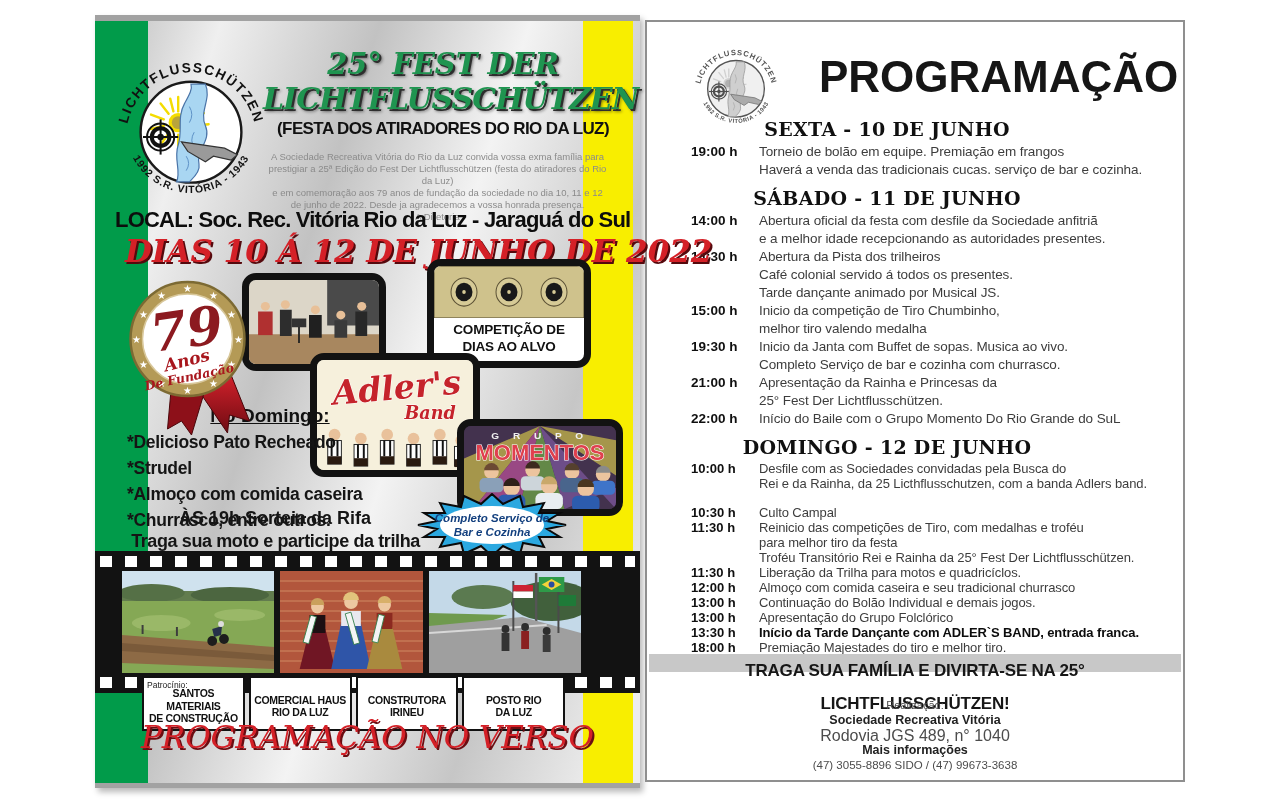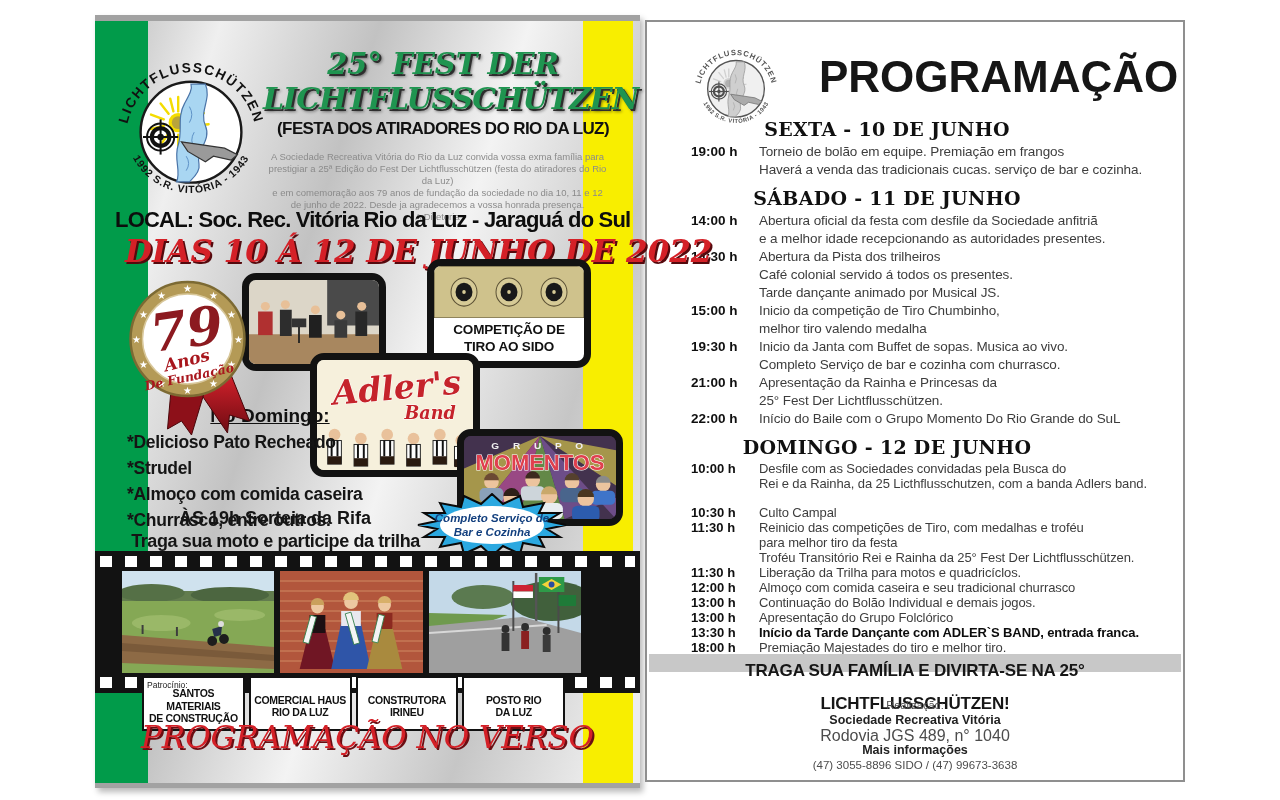--- a/index.html
+++ b/index.html
@@ -28,21 +28,21 @@
     font-family:"DejaVu Serif",serif;font-style:italic;font-weight:700;font-size:31px;color:#d42027;
     text-shadow:2px 2px 0 #55090d;white-space:nowrap;z-index:2;}
   .medal-wrap{position:absolute;left:18px;top:252px;width:155px;height:168px;z-index:3;}
   .photo-frame{position:absolute;border:7px solid #121212;border-radius:14px;overflow:hidden;background:#777;}
   .ph-band{left:147px;top:252px;width:130px;height:84px;z-index:1;}
   .panel-target{position:absolute;left:332px;top:238px;width:150px;height:95px;border:7px solid #121212;
     border-radius:14px;background:#fff;z-index:2;overflow:hidden;}
   .panel-target .tgt-img{width:100%;height:52px;display:block;}
   .tgt-label{text-align:center;font-size:13.5px;font-weight:700;color:#111;line-height:17px;margin-top:3px;letter-spacing:-0.2px;}
   .ph-adlers{left:215px;top:332px;width:156px;height:110px;z-index:2;background:#f6f0dc;}
-  .ph-momentos{left:362px;top:408px;width:152px;height:83px;z-index:3;background:#43324e;}
+  .ph-momentos{left:362px;top:398px;width:152px;height:83px;z-index:3;background:#43324e;}
   .sunday-h{position:absolute;left:60px;top:384px;width:230px;text-align:center;font-size:19px;
     font-weight:700;color:#111;text-decoration:underline;z-index:2;}
   .sunday-list{position:absolute;left:32px;top:408px;width:280px;font-size:17.5px;font-weight:700;
     color:#151515;line-height:26px;z-index:2;letter-spacing:-0.3px;}
   .raffle-line{position:absolute;left:30px;top:487px;width:300px;text-align:center;font-size:18px;
     font-weight:700;color:#151515;z-index:2;}
   .trail-line{position:absolute;left:8px;top:510px;width:345px;text-align:center;font-size:18px;
     font-weight:700;color:#151515;z-index:2;letter-spacing:-0.4px;white-space:nowrap;}
   .starburst{position:absolute;left:322px;top:472px;width:150px;height:64px;z-index:5;}
   .starburst svg{width:100%;height:100%;}
@@ -219,21 +219,21 @@
         <circle cx="75" cy="24" r="13" fill="#d6ca96" stroke="#5a5034"></circle>
           <circle cx="75" cy="24" r="8.5" fill="#191919"></circle>
           <circle cx="75" cy="24" r="1.8" fill="#d6ca96"></circle>
         <circle cx="120" cy="24" r="13" fill="#d6ca96" stroke="#5a5034"></circle>
           <circle cx="120" cy="24" r="8.5" fill="#191919"></circle>
           <circle cx="120" cy="24" r="1.8" fill="#d6ca96"></circle>
       </g>
     </svg>
     <div class="tgt-label">
       <div>COMPETIÇÃO DE</div>
-      <div>TIRO AO SIDO</div>
+      <div>DIAS AO ALVO</div>
     </div>
   </div>
 
   <div class="photo-frame ph-adlers">
     <svg viewBox="0 0 160 112" width="100%" height="100%" preserveAspectRatio="none">
       <rect width="160" height="112" fill="#f6f0dc"></rect>
       <text x="82" y="40" text-anchor="middle" font-family="DejaVu Serif,serif" font-style="italic" font-weight="bold" font-size="34" fill="#c5232b" stroke="#ffffff" stroke-width="1" paint-order="stroke" transform="rotate(-5 80 30)">Adler's</text>
       <text x="116" y="60" text-anchor="middle" font-family="DejaVu Serif,serif" font-style="italic" font-weight="bold" font-size="18" fill="#c5232b" stroke="#ffffff" stroke-width="0.8" paint-order="stroke">Band</text>
       <g>
         <g transform="translate(18,0)">

